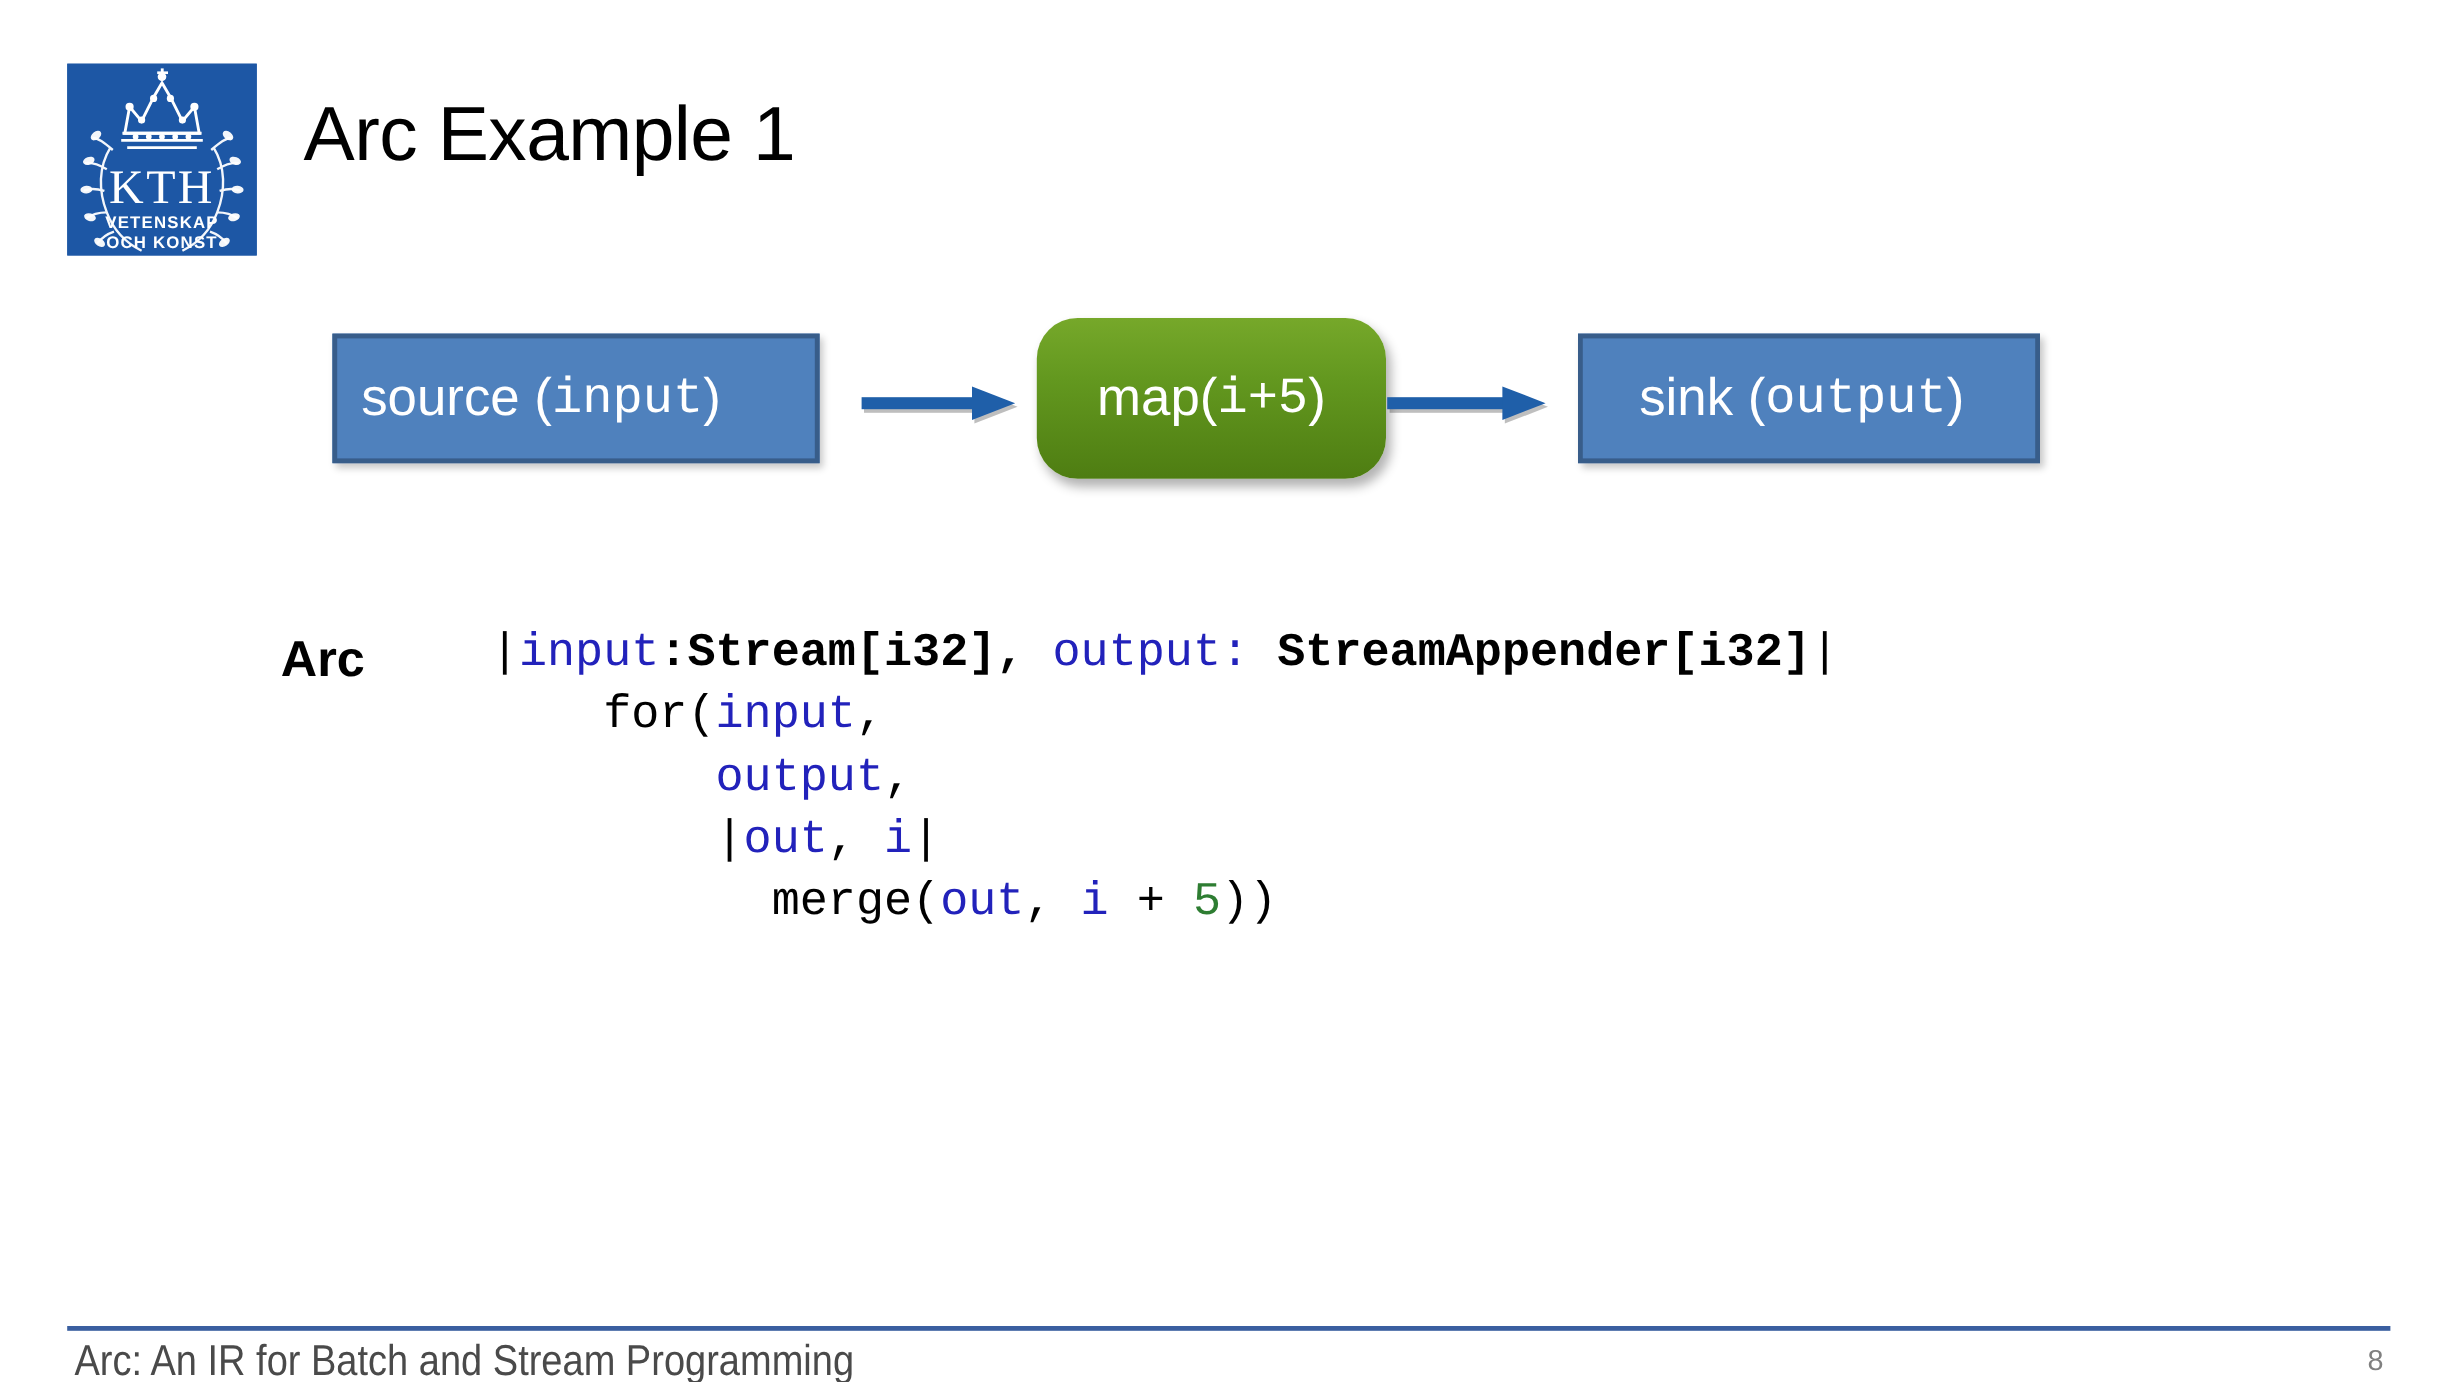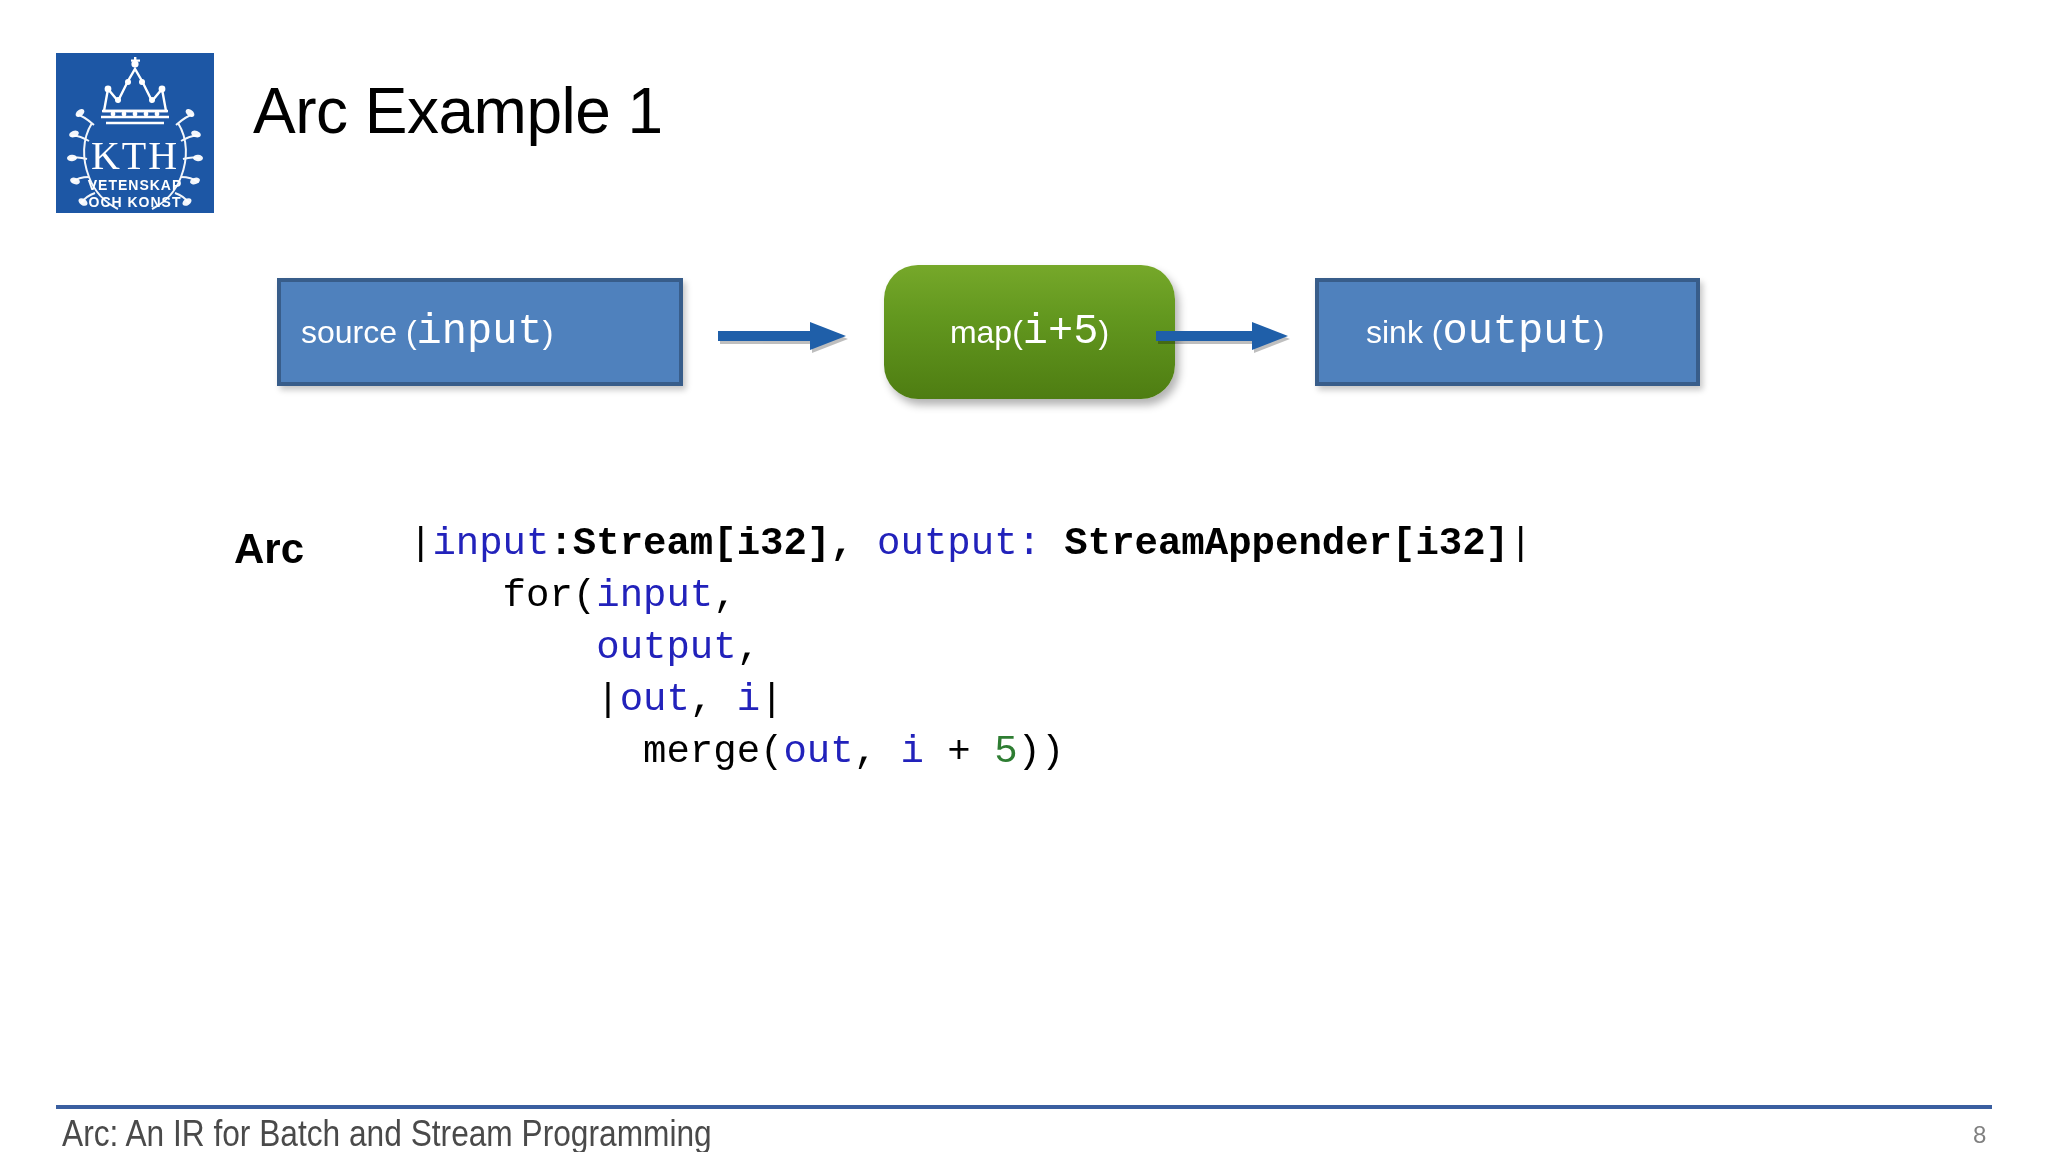--- a/index.html
+++ b/index.html
@@ -60,21 +60,21 @@
   }
   #node-sink {
     left: 1315px;
     top: 278px;
     width: 385px;
     height: 108px;
     padding-left: 47px;
   }
   .node-label-sans {
     font-family: "Liberation Sans", sans-serif;
-    font-size: 32px;
+    font-size: 44px;
   }
   .node-label-mono {
     font-family: "Liberation Mono", monospace;
     font-size: 42px;
   }
 
   #node-map {
     position: absolute;
     left: 864px;
     top: 265px;
@@ -82,21 +82,20 @@
     height: 134px;
     box-sizing: border-box;
     border-radius: 34px;
     background: linear-gradient(180deg, #76a82a 0%, #63981f 38%, #4e7d12 100%);
     color: #ffffff;
     display: flex;
     align-items: center;
     justify-content: center;
     box-shadow: 4px 6px 9px rgba(0,0,0,0.30);
     white-space: nowrap;
-    margin-left: 20px;
   }
 
   
   .arrow {
     position: absolute;
     height: 40px;
   }
   #arrow-1 { left: 718px; top: 318px; width: 146px; }
   #arrow-2 { left: 1156px; top: 318px; width: 160px; }
   .arrow svg { display: block; overflow: visible; }

